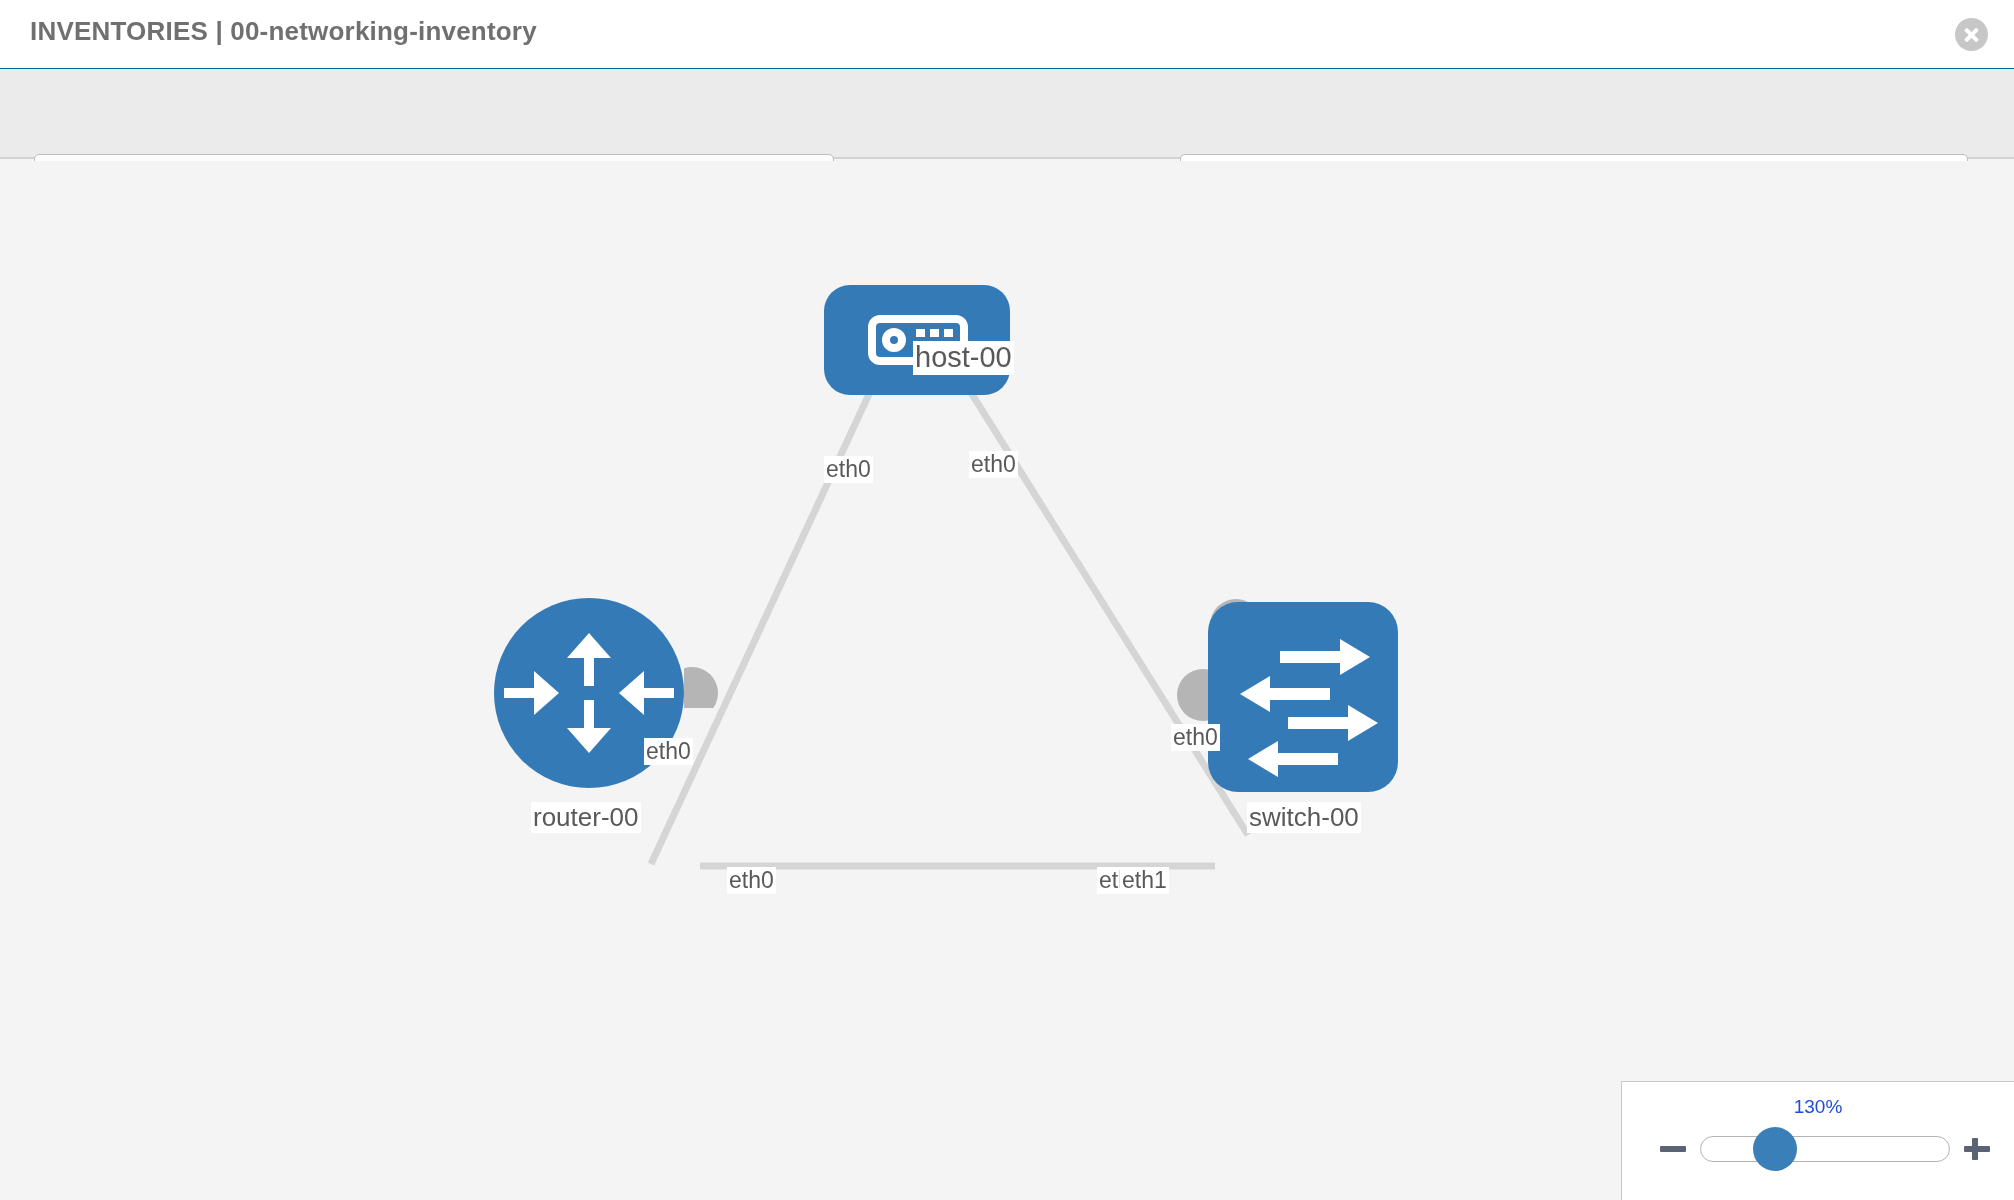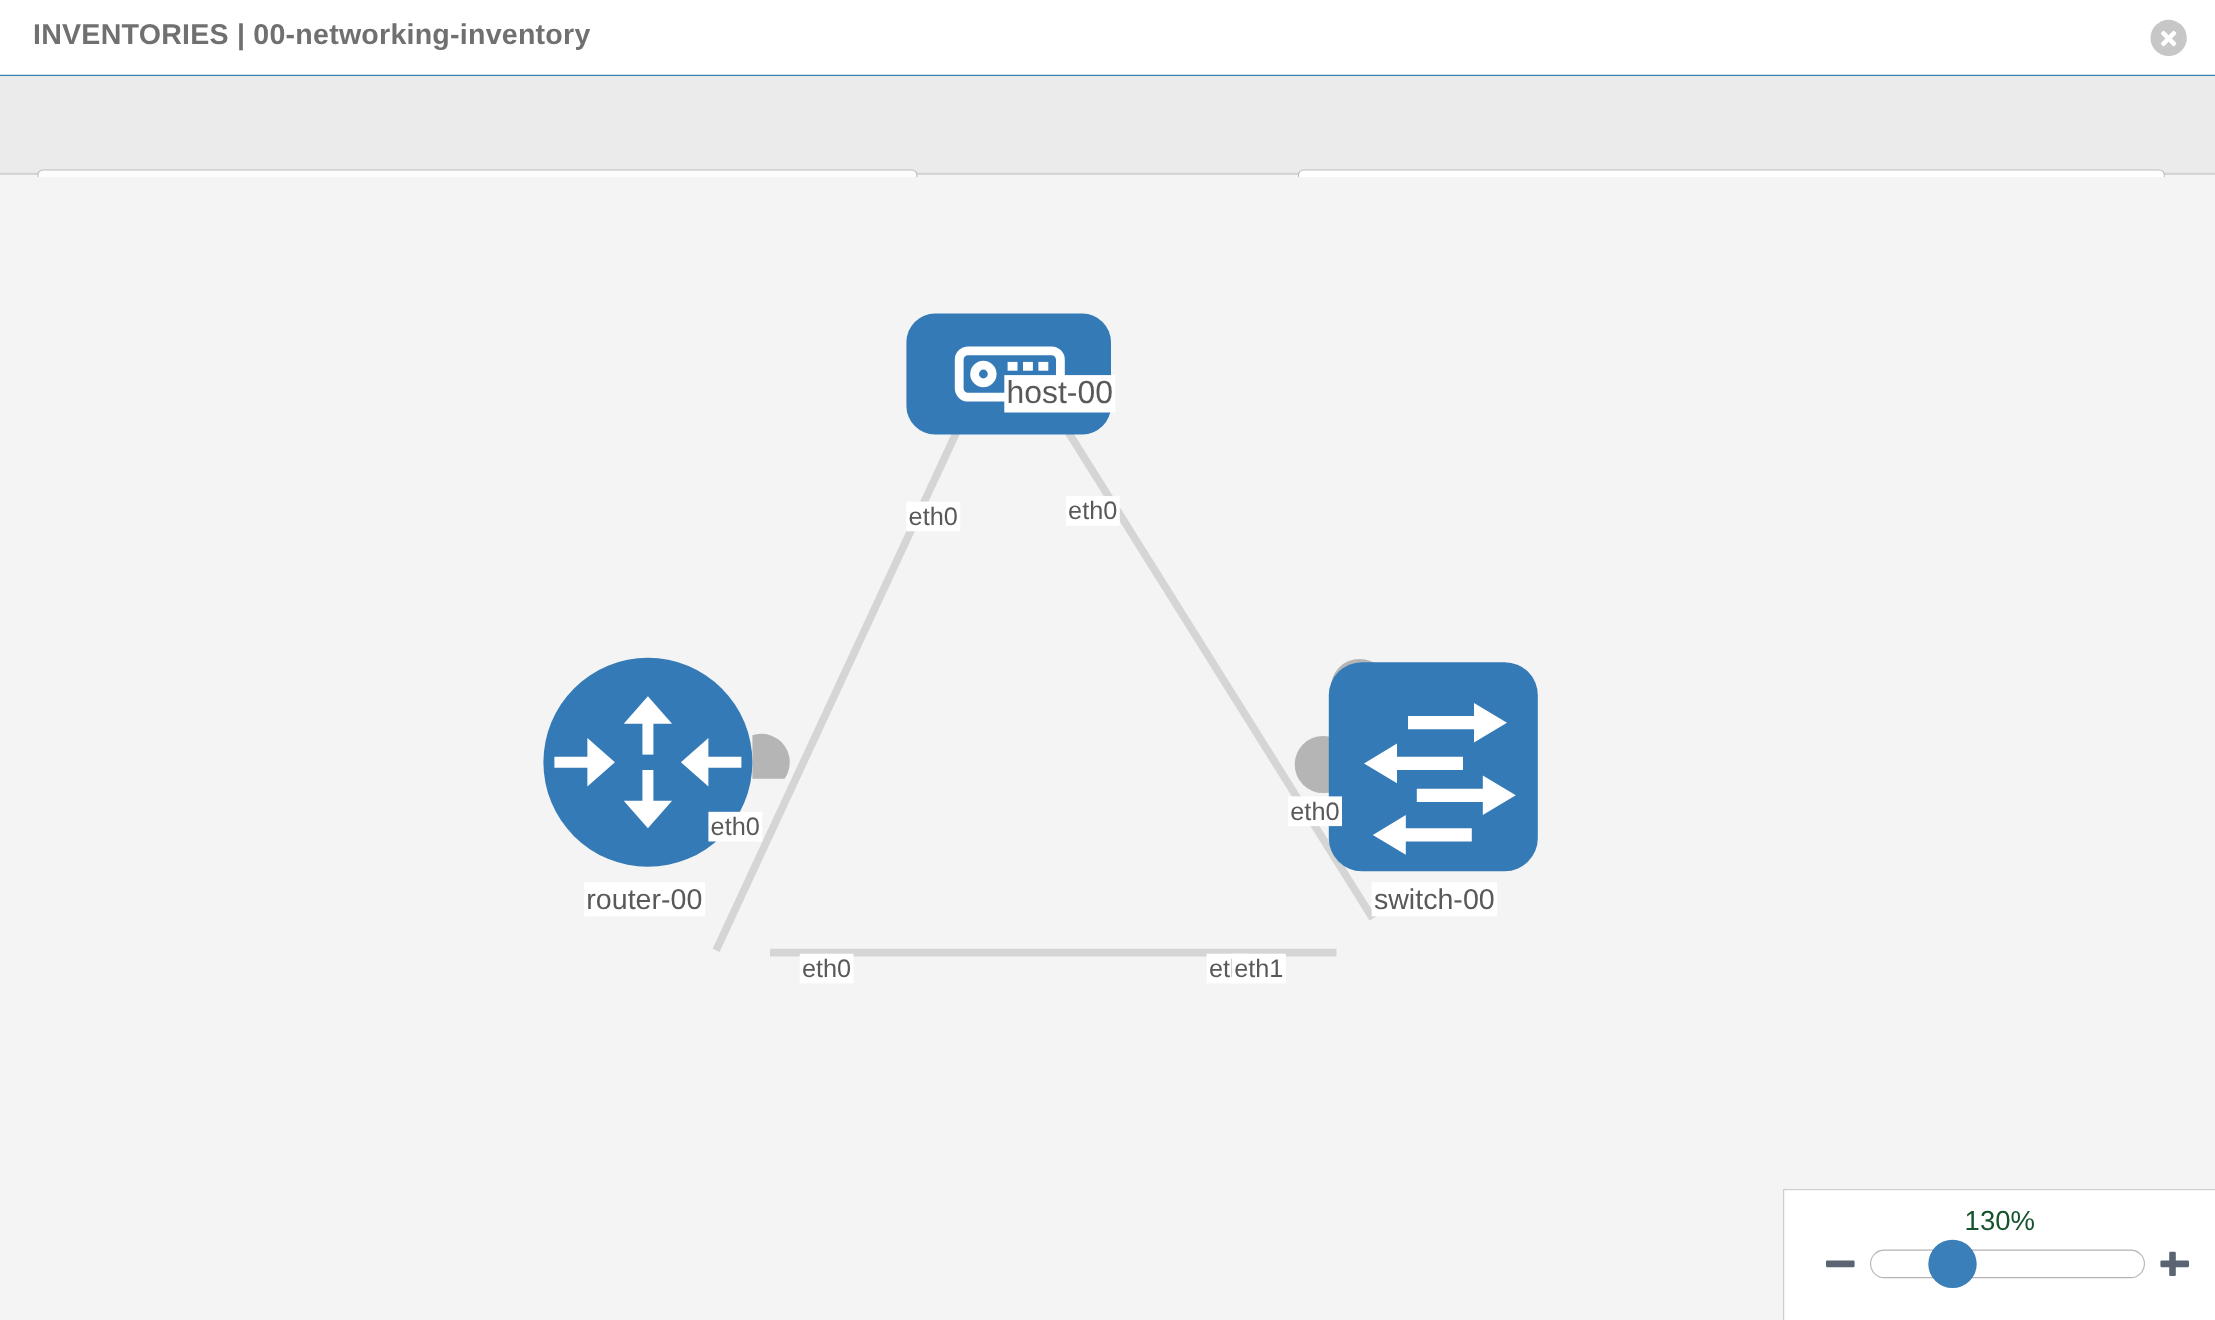--- a/index.html
+++ b/index.html
@@ -142,22 +142,22 @@
     width: 393px; height: 119px;
     background: #ffffff;
     border: 1px solid #c9c9c9;
     border-right: none;
     border-bottom: none;
   }
   .zoom-percent {
     position: absolute;
     left: 0; right: 0; top: 14px;
     text-align: center;
-    font-size: 25px;
-    color: #14532d;
+    font-size: 19px;
+    color: #1d4ed8;
   }
   .zoom-minus, .zoom-plus {
     position: absolute;
     top: 52px;
     width: 30px; height: 30px;
     cursor: pointer;
   }
   .zoom-minus { left: 36px; }
   .zoom-plus  { left: 340px; }
   .zoom-minus::before, .zoom-plus::before {

